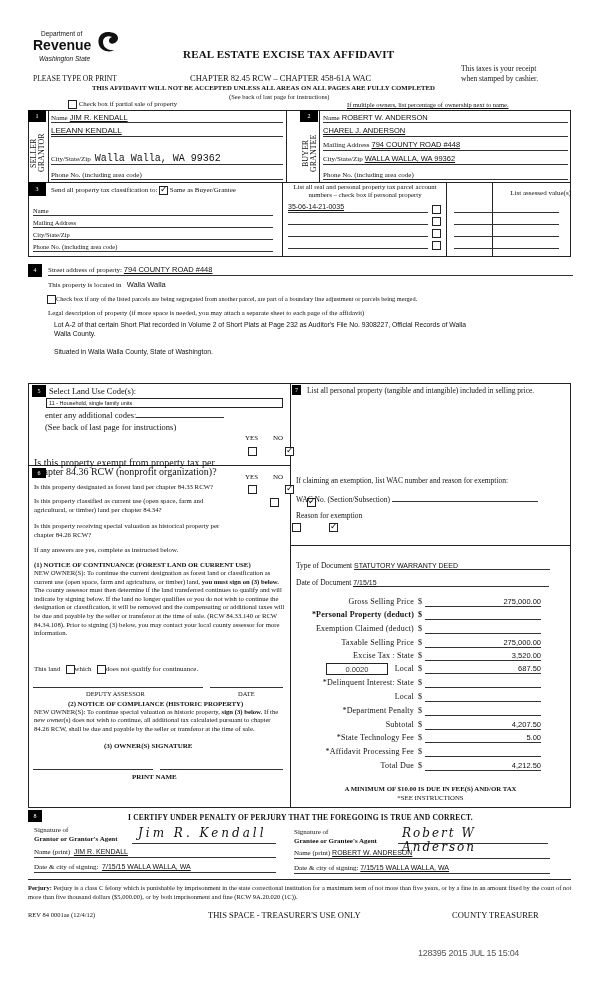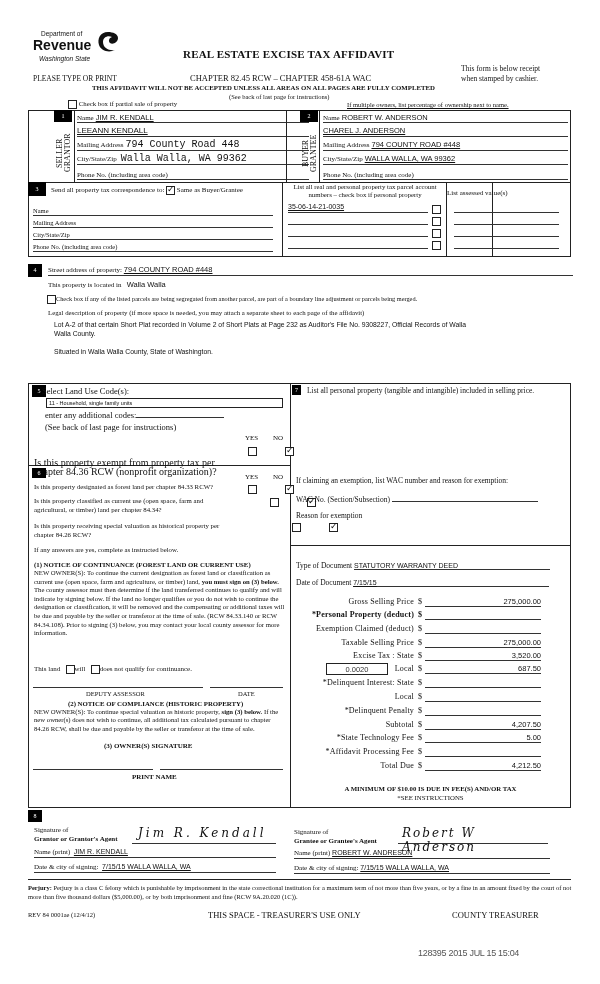--- a/index.html
+++ b/index.html
@@ -29,38 +29,37 @@
   <div class="abs sans" style="left:6px;top:25px;font-size:6.5px;font-style:italic;">Washington State</div>
   <svg class="abs" style="left:62px;top:0px;" width="26" height="24" viewBox="0 0 26 24">
     <path d="M13 2 C5 2 2 9 4 15 C6 21 14 23 20 20 C14 21 8 18 8 12 C8 7 13 5 17 7 C14 8 13 11 15 13 C18 15 23 12 23 8 C23 4 18 2 13 2 Z" fill="#111"></path>
   </svg>
 </div>
 <div class="abs" style="left:33px;top:74px;font-size:7.5px;">PLEASE TYPE OR PRINT</div>
 <div class="abs" style="left:183px;top:48px;font-size:11px;font-weight:bold;letter-spacing:0.2px;text-align:right;">REAL ESTATE EXCISE TAX AFFIDAVIT</div>
 <div class="abs" style="left:190px;top:73px;font-size:8.5px;">CHAPTER 82.45 RCW – CHAPTER 458-61A WAC</div>
 <div class="abs" style="left:92px;top:84px;font-size:6.8px;font-weight:bold;">THIS AFFIDAVIT WILL NOT BE ACCEPTED UNLESS ALL AREAS ON ALL PAGES ARE FULLY COMPLETED</div>
 <div class="abs" style="left:229px;top:93px;font-size:6.5px;">(See back of last page for instructions)</div>
-<div class="abs" style="left:461px;top:64px;font-size:7.5px;">This form is below receipt</div>
+<div class="abs" style="left:461px;top:64px;font-size:7.5px;">This taxes is your receipt</div>
 <div class="abs" style="left:461px;top:74px;font-size:7.5px;">when stamped by cashier.</div>
 <div class="abs" style="left:68px;top:100px;font-size:6.8px;">
   <span class="cb"></span>
   <span>Check box if partial sale of property</span>
 </div>
 <div class="abs" style="left:347px;top:101px;font-size:6.5px;text-decoration:underline;">If multiple owners, list percentage of ownership next to name.</div>
 
 <div class="abs box" style="left:28px;top:110px;width:543px;height:72px;border-width:1px 1px 0 1px;"></div>
-<div class="abs" style="left:28px;top:110px;width:258px;height:72px;margin-left:26px;">
+<div class="abs" style="left:28px;top:110px;width:258px;height:72px;">
   <div class="abs num" style="left:0;top:0;width:18px;height:12px;line-height:12px;">1</div>
   <div class="abs vert" style="left:2px;top:18px;width:18px;height:50px;line-height:8px;">
     <span>SELLER</span><br><span>GRANTOR</span>
   </div>
   <div class="abs" style="left:20px;top:0;width:1px;height:72px;background:#222;"></div>
   <div class="row line" style="left:23px;top:3px;width:232px;height:10px;"><span style="font-size:7px;">Name</span> <span class="fill">JIM R. KENDALL</span></div>
   <div class="row line" style="left:23px;top:16px;width:232px;height:11px;"><span class="fill" style="font-size:8px;">LEEANN KENDALL</span></div>
-  <div class="row line" style="left:23px;top:29px;width:232px;height:12px;"><span style="font-size:7px;">Mailing Address</span> <span class="mono" style="font-size:10px;">794 County Road 448</span></div>
   <div class="row line" style="left:23px;top:43px;width:232px;height:12px;"><span style="font-size:7px;">City/State/Zip</span> &nbsp;<span class="mono" style="font-size:10px;">Walla Walla, WA  99362</span></div>
   <div class="row line" style="left:23px;top:60px;width:232px;height:10px;"><span style="font-size:7px;">Phone No. (including area code)</span></div>
 </div>
 <div class="abs" style="left:286px;top:110px;width:1px;height:72px;background:#222;"></div>
 <div class="abs" style="left:300px;top:110px;width:271px;height:72px;">
   <div class="abs num" style="left:0;top:0;width:18px;height:12px;line-height:12px;">2</div>
   <div class="abs vert" style="left:2px;top:18px;width:18px;height:50px;line-height:8px;">
     <span>BUYER</span><br><span>GRANTEE</span>
   </div>
   <div class="abs" style="left:19px;top:0;width:1px;height:72px;background:#222;"></div>
@@ -70,31 +69,31 @@
   <div class="row line" style="left:23px;top:44px;width:245px;height:11px;"><span style="font-size:7px;">City/State/Zip</span> <span class="fill">WALLA WALLA, WA  99362</span></div>
   <div class="row line" style="left:23px;top:60px;width:245px;height:10px;"><span style="font-size:7px;">Phone No. (including area code)</span></div>
 </div>
 
 <div class="abs box" style="left:28px;top:182px;width:465px;height:75px;"></div>
 <div class="abs box" style="left:446px;top:182px;width:125px;height:75px;"></div>
 <div class="abs" style="left:282px;top:182px;width:1px;height:75px;background:#222;"></div>
 <div class="abs" style="left:28px;top:182px;width:254px;height:75px;">
   <div class="abs num" style="left:0;top:0;width:18px;height:14px;line-height:14px;">3</div>
   <div class="row" style="left:23px;top:4px;font-size:7px;">
-    <span>Send all property tax correspondence to:</span>
+    <span>Send all property tax classification to:</span>
     <span class="cb checked"></span>
     <span>Same as Buyer/Grantee</span>
   </div>
   <div class="row line" style="left:5px;top:25px;width:240px;height:9px;font-size:6.5px;"><span>Name</span></div>
   <div class="row line" style="left:5px;top:37px;width:240px;height:9px;font-size:6.5px;"><span>Mailing Address</span></div>
   <div class="row line" style="left:5px;top:49px;width:240px;height:9px;font-size:6.5px;"><span>City/State/Zip</span></div>
   <div class="row line" style="left:5px;top:61px;width:240px;height:9px;font-size:6.5px;"><span>Phone No. (including area code)</span></div>
 </div>
 <div class="abs" style="left:284px;top:183px;width:162px;font-size:6.8px;text-align:center;line-height:8px;">List all real and personal property tax parcel account numbers – check box if personal property</div>
-<div class="abs" style="left:447px;top:189px;width:124px;font-size:7px;text-align:left;">List assessed value(s)</div>
+<div class="abs" style="left:447px;top:189px;width:124px;font-size:7px;text-align:right;">List assessed value(s)</div>
 <div class="abs" style="left:286px;top:203px;width:285px;">
   <div class="row" style="left:0;top:0;width:285px;height:12px;">
     <span class="abs line sans" style="left:2px;top:0;width:140px;height:10px;font-size:7px;text-decoration:underline;">35-06-14-21-0035</span>
     <span class="abs cb" style="left:146px;top:1px;"></span>
     <span class="abs line" style="left:168px;top:0;width:105px;height:10px;"></span>
   </div>
   <div class="row" style="left:0;top:12px;width:285px;height:12px;">
     <span class="abs line" style="left:2px;top:0;width:140px;height:10px;"></span>
     <span class="abs cb" style="left:146px;top:1px;"></span>
     <span class="abs line" style="left:168px;top:0;width:105px;height:10px;"></span>
@@ -122,21 +121,21 @@
   <div class="row sans" style="left:26px;top:86px;font-size:6.8px;">Situated in Walla Walla County, State of Washington.</div>
 </div>
 
 <div class="abs box" style="left:28px;top:383px;width:543px;height:425px;"></div>
 <div class="abs" style="left:290px;top:383px;width:1px;height:425px;background:#222;"></div>
 <div class="abs" style="left:28px;top:465px;width:262px;height:1px;background:#222;"></div>
 <div class="abs" style="left:290px;top:545px;width:281px;height:1px;background:#222;"></div>
 
 <div class="abs" style="left:28px;top:383px;width:262px;height:82px;">
   <div class="abs num" style="left:4px;top:2px;width:14px;height:12px;line-height:12px;">5</div>
-  <div class="row" style="left:14px;top:3px;font-size:8.5px;">Select Land Use Code(s):</div>
+  <div class="row" style="left:21px;top:3px;font-size:8.5px;">Select Land Use Code(s):</div>
   <div class="abs box sans" style="left:18px;top:15px;width:237px;height:10px;font-size:5.5px;padding-left:2px;line-height:9px;">11 - Household, single family units</div>
   <div class="row" style="left:17px;top:27px;font-size:8.5px;"><span>enter any additional codes:</span><span class="line" style="display:inline-block;width:88px;height:8px;"></span></div>
   <div class="row" style="left:17px;top:39px;font-size:8.5px;">(See back of last page for instructions)</div>
   <div class="row" style="left:217px;top:51px;font-size:7px;">YES</div>
   <div class="row" style="left:245px;top:51px;font-size:7px;">NO</div>
   <div class="abs" style="left:6px;top:75px;width:190px;font-size:10px;line-height:9px;">Is this property exempt from property tax per chapter 84.36 RCW (nonprofit organization)?</div>
   <span class="abs cb" style="left:220px;top:63px;"></span>
   <span class="abs cb checked" style="left:246px;top:63px;"></span>
 </div>
 
@@ -155,21 +154,21 @@
   <span class="abs cb checked" style="left:246px;top:56px;"></span>
   <div class="abs" style="left:6px;top:80px;font-size:6.8px;">If any answers are yes, complete as instructed below.</div>
   <div class="abs" style="left:6px;top:95px;font-size:6.8px;font-weight:bold;">(1) NOTICE OF CONTINUANCE (FOREST LAND OR CURRENT USE)</div>
   <div class="abs" style="left:6px;top:103px;width:252px;font-size:6.7px;line-height:8.6px;">
     <span>NEW OWNER(S): To continue the current designation as forest land or classification as current use (open space, farm and agriculture, or timber) land,</span>
     <b>you must sign on (3) below.</b>
     <span>The county assessor must then determine if the land transferred continues to qualify and will indicate by signing below. If the land no longer qualifies or you do not wish to continue the designation or classification, it will be removed and the compensating or additional taxes will be due and payable by the seller or transferor at the time of sale. (RCW 84.33.140 or RCW 84.34.108). Prior to signing (3) below, you may contact your local county assessor for more information.</span>
   </div>
   <div class="row" style="left:6px;top:199px;font-size:7px;">
     <span>This land</span>&nbsp;&nbsp;
-    <span class="cb"></span><span>will</span>&nbsp;&nbsp;
+    <span class="cb"></span><span>which</span>&nbsp;&nbsp;
     <span class="cb"></span><span>does not qualify for continuance.</span>
   </div>
   <div class="abs" style="left:5px;top:221px;width:170px;height:1px;background:#333;"></div>
   <div class="abs" style="left:182px;top:221px;width:73px;height:1px;background:#333;"></div>
   <div class="abs" style="left:58px;top:224px;font-size:6.5px;">DEPUTY ASSESSOR</div>
   <div class="abs" style="left:210px;top:224px;font-size:6.5px;">DATE</div>
   <div class="abs" style="left:40px;top:234px;font-size:6.8px;font-weight:bold;">(2) NOTICE OF COMPLIANCE (HISTORIC PROPERTY)</div>
   <div class="abs" style="left:6px;top:242px;width:252px;font-size:6.7px;line-height:8.3px;">
     <span>NEW OWNER(S): To continue special valuation as historic property,</span>
     <b>sign (3) below.</b>
@@ -227,21 +226,21 @@
     <span class="lbl">*Delinquent Interest: State</span>
     <span class="dol">$</span>
     <span class="val"></span>
   </div>
 <div class="calc-row" style="top:692px;">
     <span class="lbl">Local</span>
     <span class="dol">$</span>
     <span class="val"></span>
   </div>
 <div class="calc-row" style="top:706px;">
-    <span class="lbl">*Delinquent Penalty</span>
+    <span class="lbl">*Department Penalty</span>
     <span class="dol">$</span>
     <span class="val"></span>
   </div>
 <div class="calc-row" style="top:720px;">
     <span class="lbl">Subtotal</span>
     <span class="dol">$</span>
     <span class="val">4,207.50</span>
   </div>
 <div class="calc-row" style="top:733px;">
     <span class="lbl">*State Technology Fee</span>
@@ -256,20 +255,21 @@
 <div class="calc-row" style="top:761px;">
     <span class="lbl">Total Due</span>
     <span class="dol">$</span>
     <span class="val">4,212.50</span>
   </div>
 <div class="abs" style="left:290px;top:785px;width:281px;text-align:center;font-size:6.8px;font-weight:bold;">A MINIMUM OF $10.00 IS DUE IN FEE(S) AND/OR TAX</div>
 <div class="abs" style="left:290px;top:794px;width:281px;text-align:center;font-size:6.8px;">*SEE INSTRUCTIONS</div>
 
 <div class="abs" style="left:28px;top:808px;width:543px;height:72px;border-bottom:1px solid #222;">
   <div class="abs num" style="left:0;top:2px;width:14px;height:12px;line-height:12px;">8</div>
+  <div class="abs" style="left:100px;top:5px;font-size:7.5px;font-weight:bold;letter-spacing:0.2px;">I CERTIFY UNDER PENALTY OF PERJURY THAT THE FOREGOING IS TRUE AND CORRECT.</div>
   <div class="abs" style="left:6px;top:18px;font-size:7px;">Signature of</div>
   <div class="abs" style="left:6px;top:27px;font-size:7px;font-weight:bold;">Grantor or Grantor's Agent</div>
   <div class="abs line" style="left:104px;top:20px;width:144px;height:16px;">
     <span class="abs" style="left:6px;top:-2px;font-family:'DejaVu Serif',serif;font-style:italic;font-size:12px;letter-spacing:3px;">Jim R. Kendall</span>
   </div>
   <div class="row line" style="left:6px;top:40px;width:242px;height:10px;font-size:7px;"><span>Name (print)</span> &nbsp;<span class="fill" style="font-size:7px;">JIM R. KENDALL</span></div>
   <div class="row line" style="left:6px;top:55px;width:242px;height:10px;font-size:7px;"><span>Date &amp; city of signing:</span> &nbsp;<span class="fill" style="font-size:7px;">7/15/15  WALLA WALLA, WA</span></div>
 
   <div class="abs" style="left:266px;top:20px;font-size:7px;">Signature of</div>
   <div class="abs" style="left:266px;top:29px;font-size:7px;font-weight:bold;">Grantee or Grantee's Agent</div>

